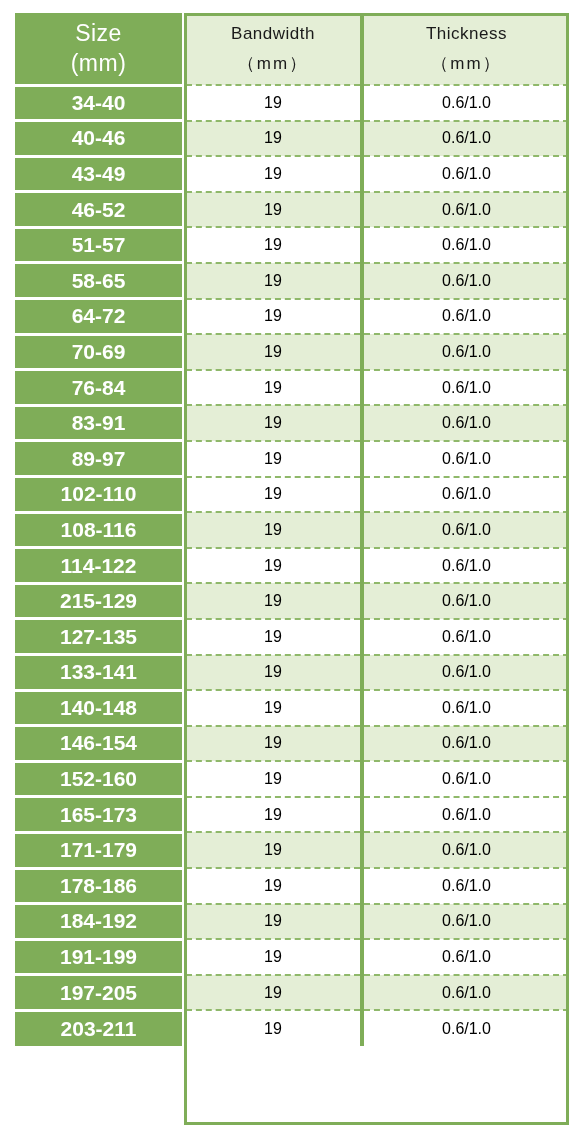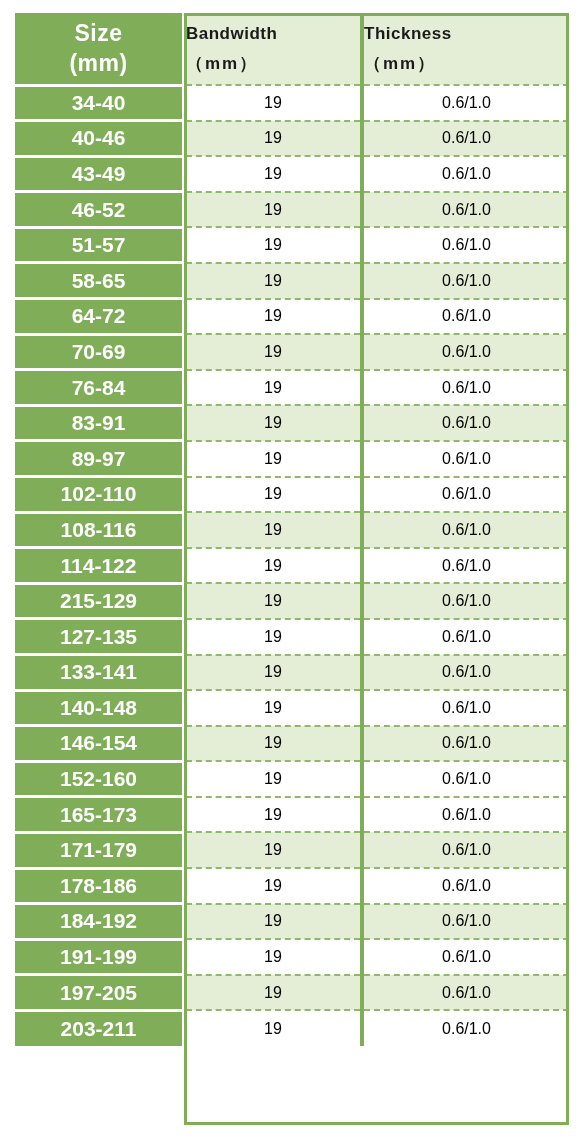--- a/index.html
+++ b/index.html
@@ -36,39 +36,39 @@
   .spec-table col.c-size      { width: 169px; }
   .spec-table col.c-bandwidth { width: 178px; }
   .spec-table col.c-thickness { width: 207px; }
 
   
   thead th {
     padding: 0;
     margin: 0;
     height: 72px;
     vertical-align: middle;
-    font-weight: bold;
+    font-weight: normal;
     box-sizing: border-box;
   }
 
   th.head-size {
     background: #7fad58;
     color: #ffffff;
     font-size: 23px;
     line-height: 30px;
     text-align: center;
     border-right: 4px solid #ffffff;
   }
 
   th.head-plain {
     background: #e4eed6;
     color: #1a1a1a;
     font-size: 17px;
     line-height: 30px;
-    text-align: left;
+    text-align: center;
   }
   th.head-bandwidth { border-right: 4px solid #7fad58; }
 
   .head-line1 { display: block; letter-spacing: 0.5px; }
   .head-line2 { display: block; letter-spacing: 0.5px; }
   th.head-plain .head-line2 { letter-spacing: 2px; }
 
   
   tbody tr { height: 35.6px; padding-left: 20px; }
 

